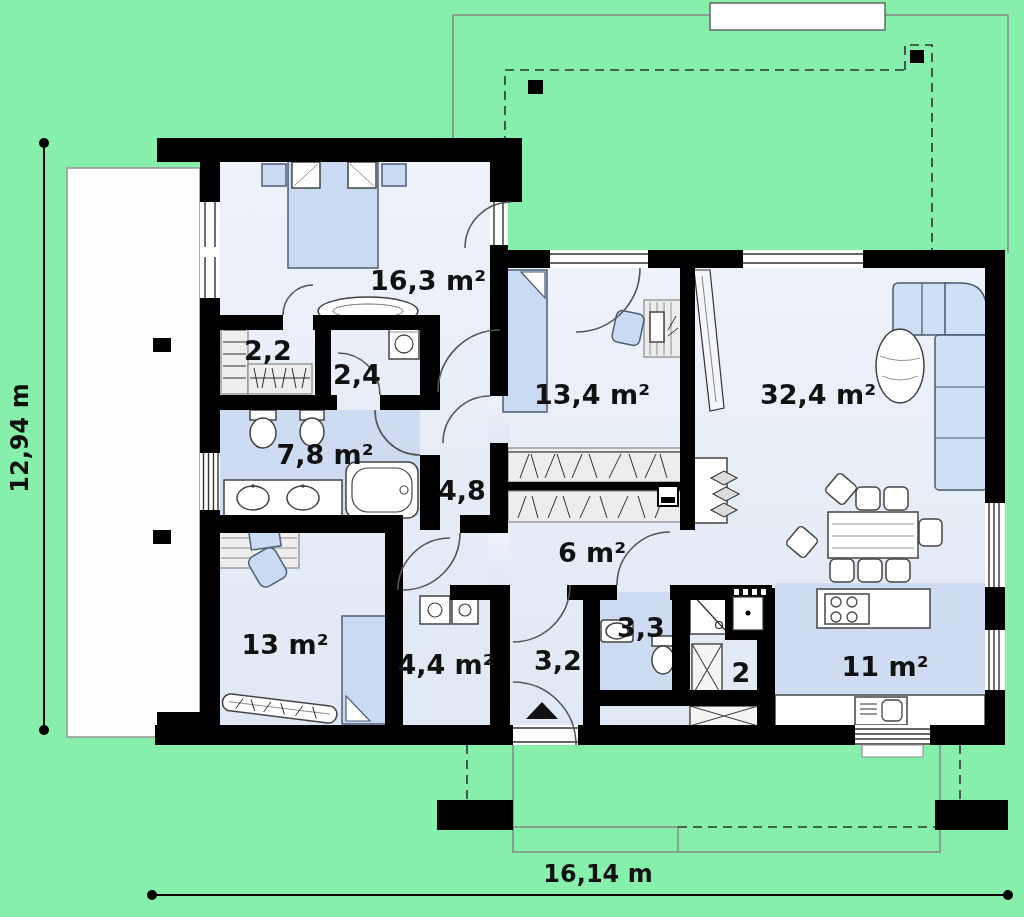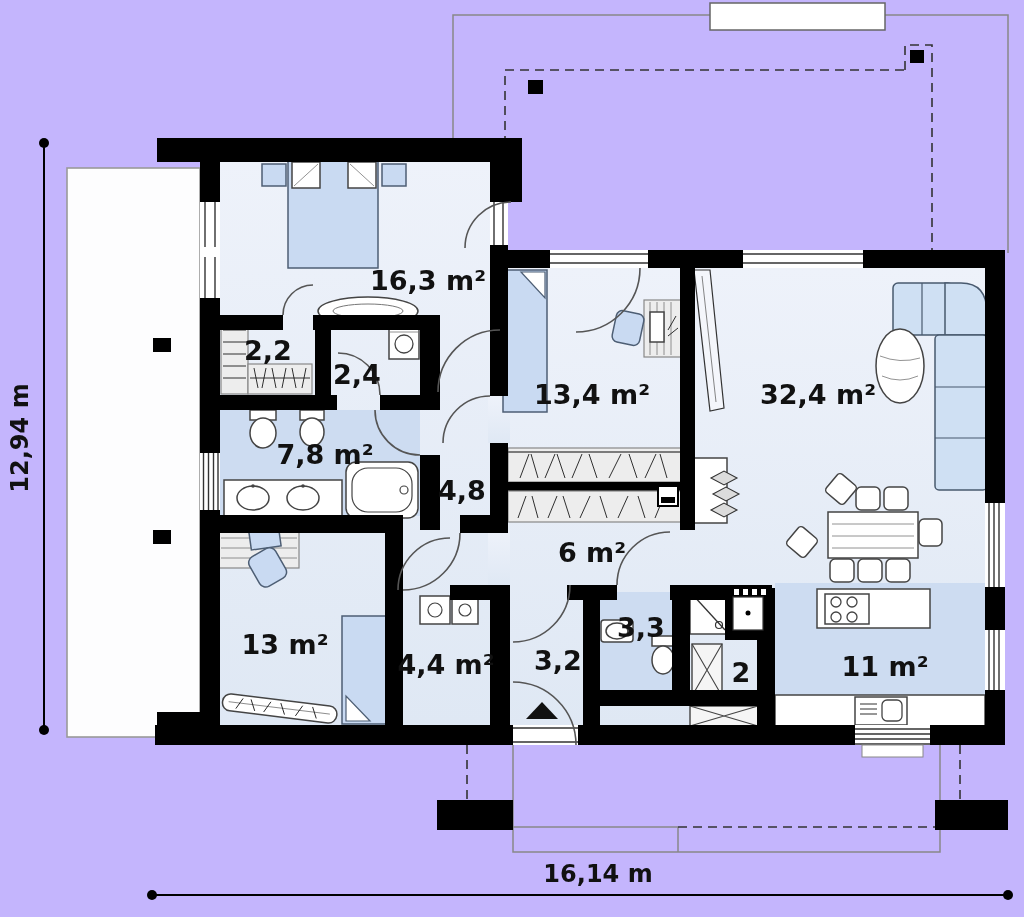--- a/index.html
+++ b/index.html
@@ -1,16 +1,16 @@
 <!DOCTYPE html>
 <html><head>
 <meta charset="utf-8">
 <style>
   html,body{margin:0;padding:0;background:#ffffff;}
-  .stage{position:relative;width:1024px;height:917px;background:#c4b5fd;overflow:hidden;
+  .stage{position:relative;width:1024px;height:917px;background:#86efac;overflow:hidden;
          font-family:"DejaVu Sans","Liberation Sans",sans-serif;}
   svg{display:block}
   .room-label{font-family:"DejaVu Sans","Liberation Sans",sans-serif;font-weight:700;
               font-size:27px;fill:#111;text-anchor:middle;}
   .dim-label{font-family:"DejaVu Sans","Liberation Sans",sans-serif;font-weight:700;
              font-size:24px;fill:#111;text-anchor:middle;}
   .wall{fill:#000;}
   .thinline{stroke:#888;stroke-width:1.5;fill:none;}
   .dash{stroke:#333;stroke-width:1.6;fill:none;stroke-dasharray:9 6;}
   .winline{stroke:#333;stroke-width:1.4;}

